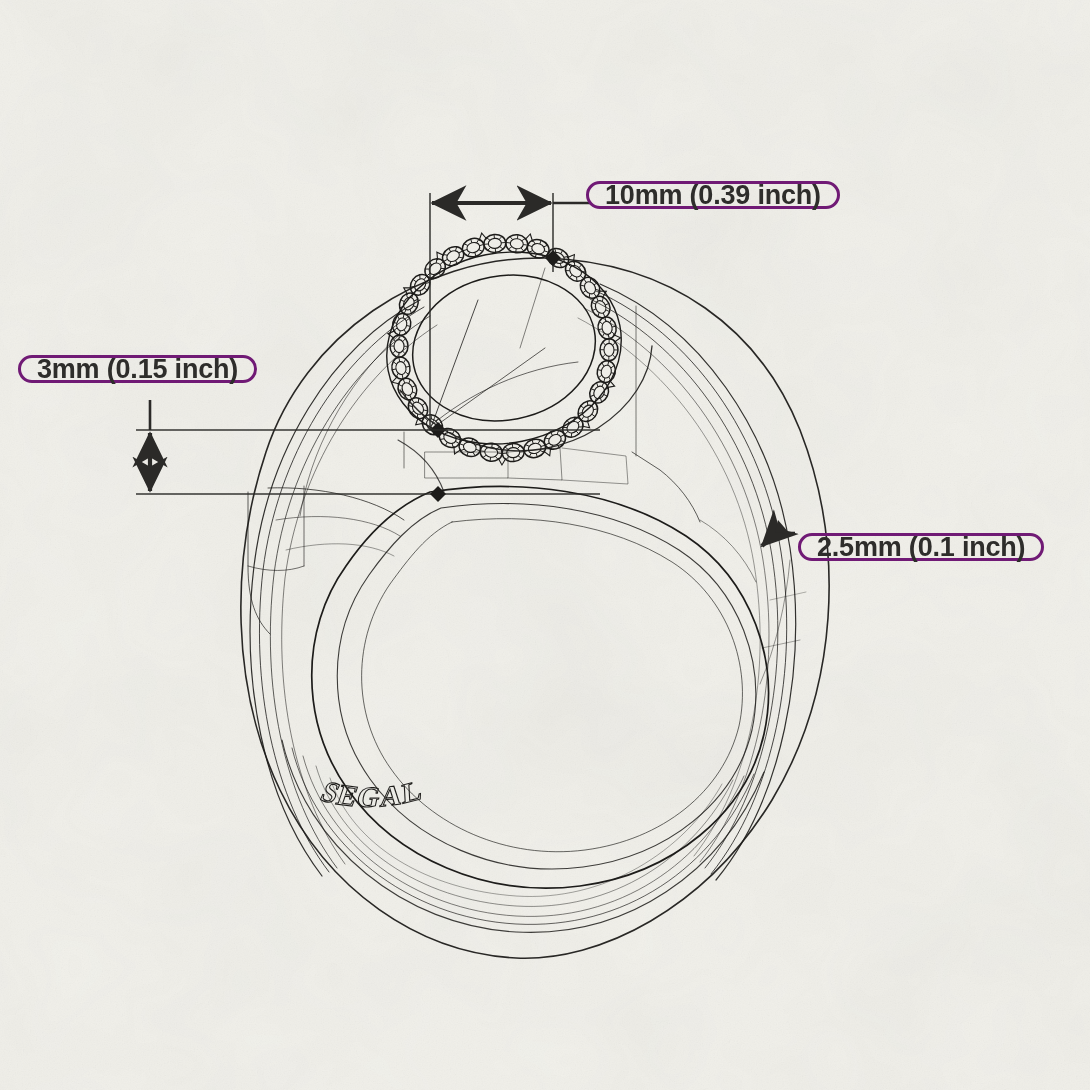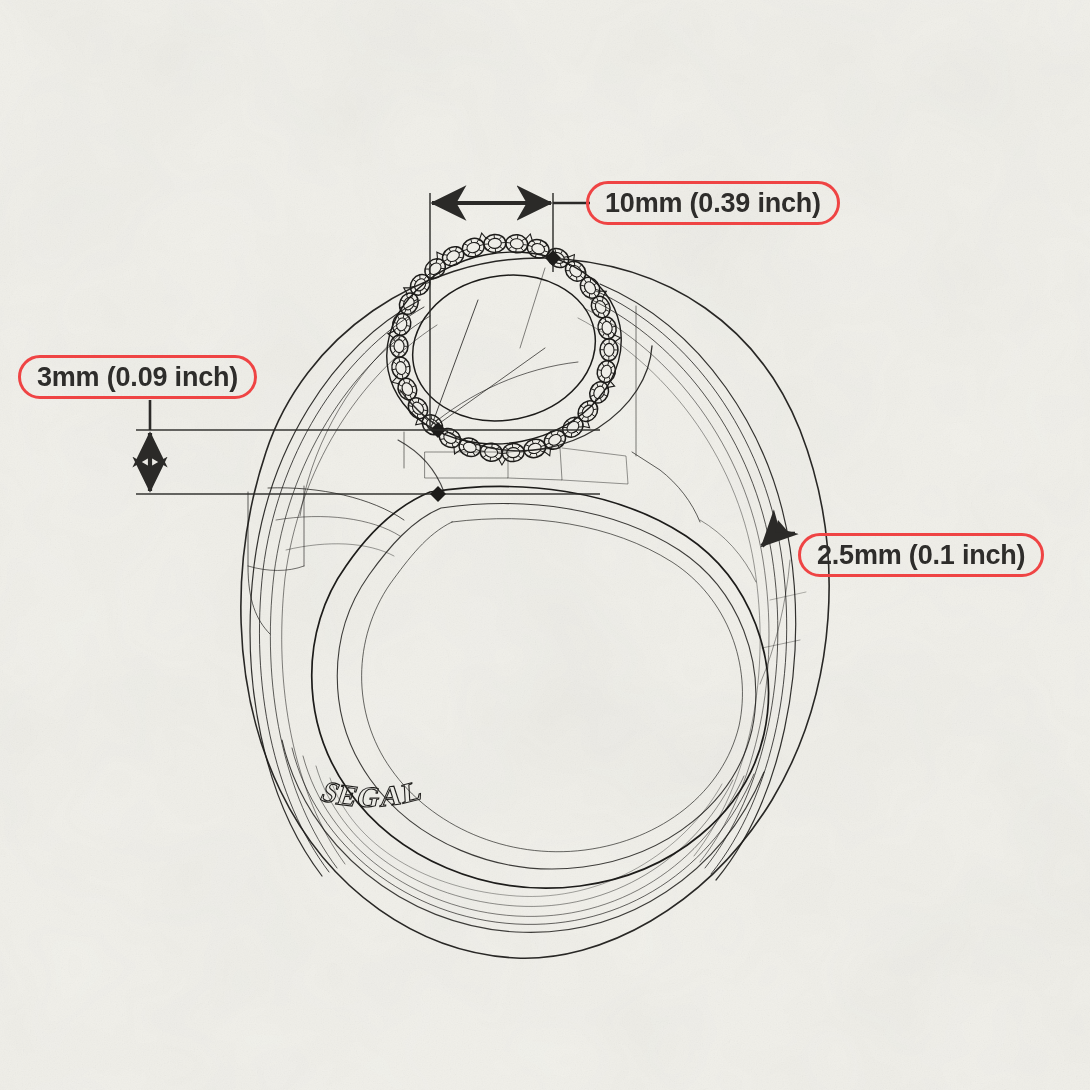--- a/index.html
+++ b/index.html
@@ -24,31 +24,31 @@
   #drawing {
     position: absolute;
     inset: 0;
   }
   .dim-label {
     position: absolute;
     display: flex;
     align-items: center;
     justify-content: center;
     box-sizing: border-box;
-    border: 3px solid #ef4444;
+    border: 3px solid #701a75;
     border-radius: 999px;
     background: transparent;
     color: #2e2d2b;
     font-family: "Liberation Sans", sans-serif;
     font-size: 27px;
     font-weight: 700;
     letter-spacing: -0.2px;
     white-space: nowrap;
     padding: 0 16px;
-    height: 44px;
+    height: 28px;
   }
   #label-10mm { left: 586px; top: 181px; }
   #label-3mm  { left: 18px;  top: 355px; }
   #label-25mm { left: 798px; top: 533px; }
 </style>
 </head>
 <body>
 
 <div id="page">
 
@@ -366,17 +366,17 @@
       <line x1="775" y1="533" x2="762" y2="546" stroke-width="4.2" marker-end="url(#arrowEnd)"></line>
       <path d="M790,530 l-14,-6 l4,10 Z" fill="#2b2a28" stroke="none" opacity="0"></path>
 
       <path d="M778,520 l12,14 l-15,-2 Z" fill="#2b2a28" stroke="none"></path>
     </g>
 
   </svg>
 
   <div class="dim-label" id="label-10mm">10mm (0.39 inch)</div>
 
-  <div class="dim-label" id="label-3mm">3mm (0.09 inch)</div>
+  <div class="dim-label" id="label-3mm">3mm (0.15 inch)</div>
 
   <div class="dim-label" id="label-25mm">2.5mm (0.1 inch)</div>
 
 </div>
 
 </body></html>

